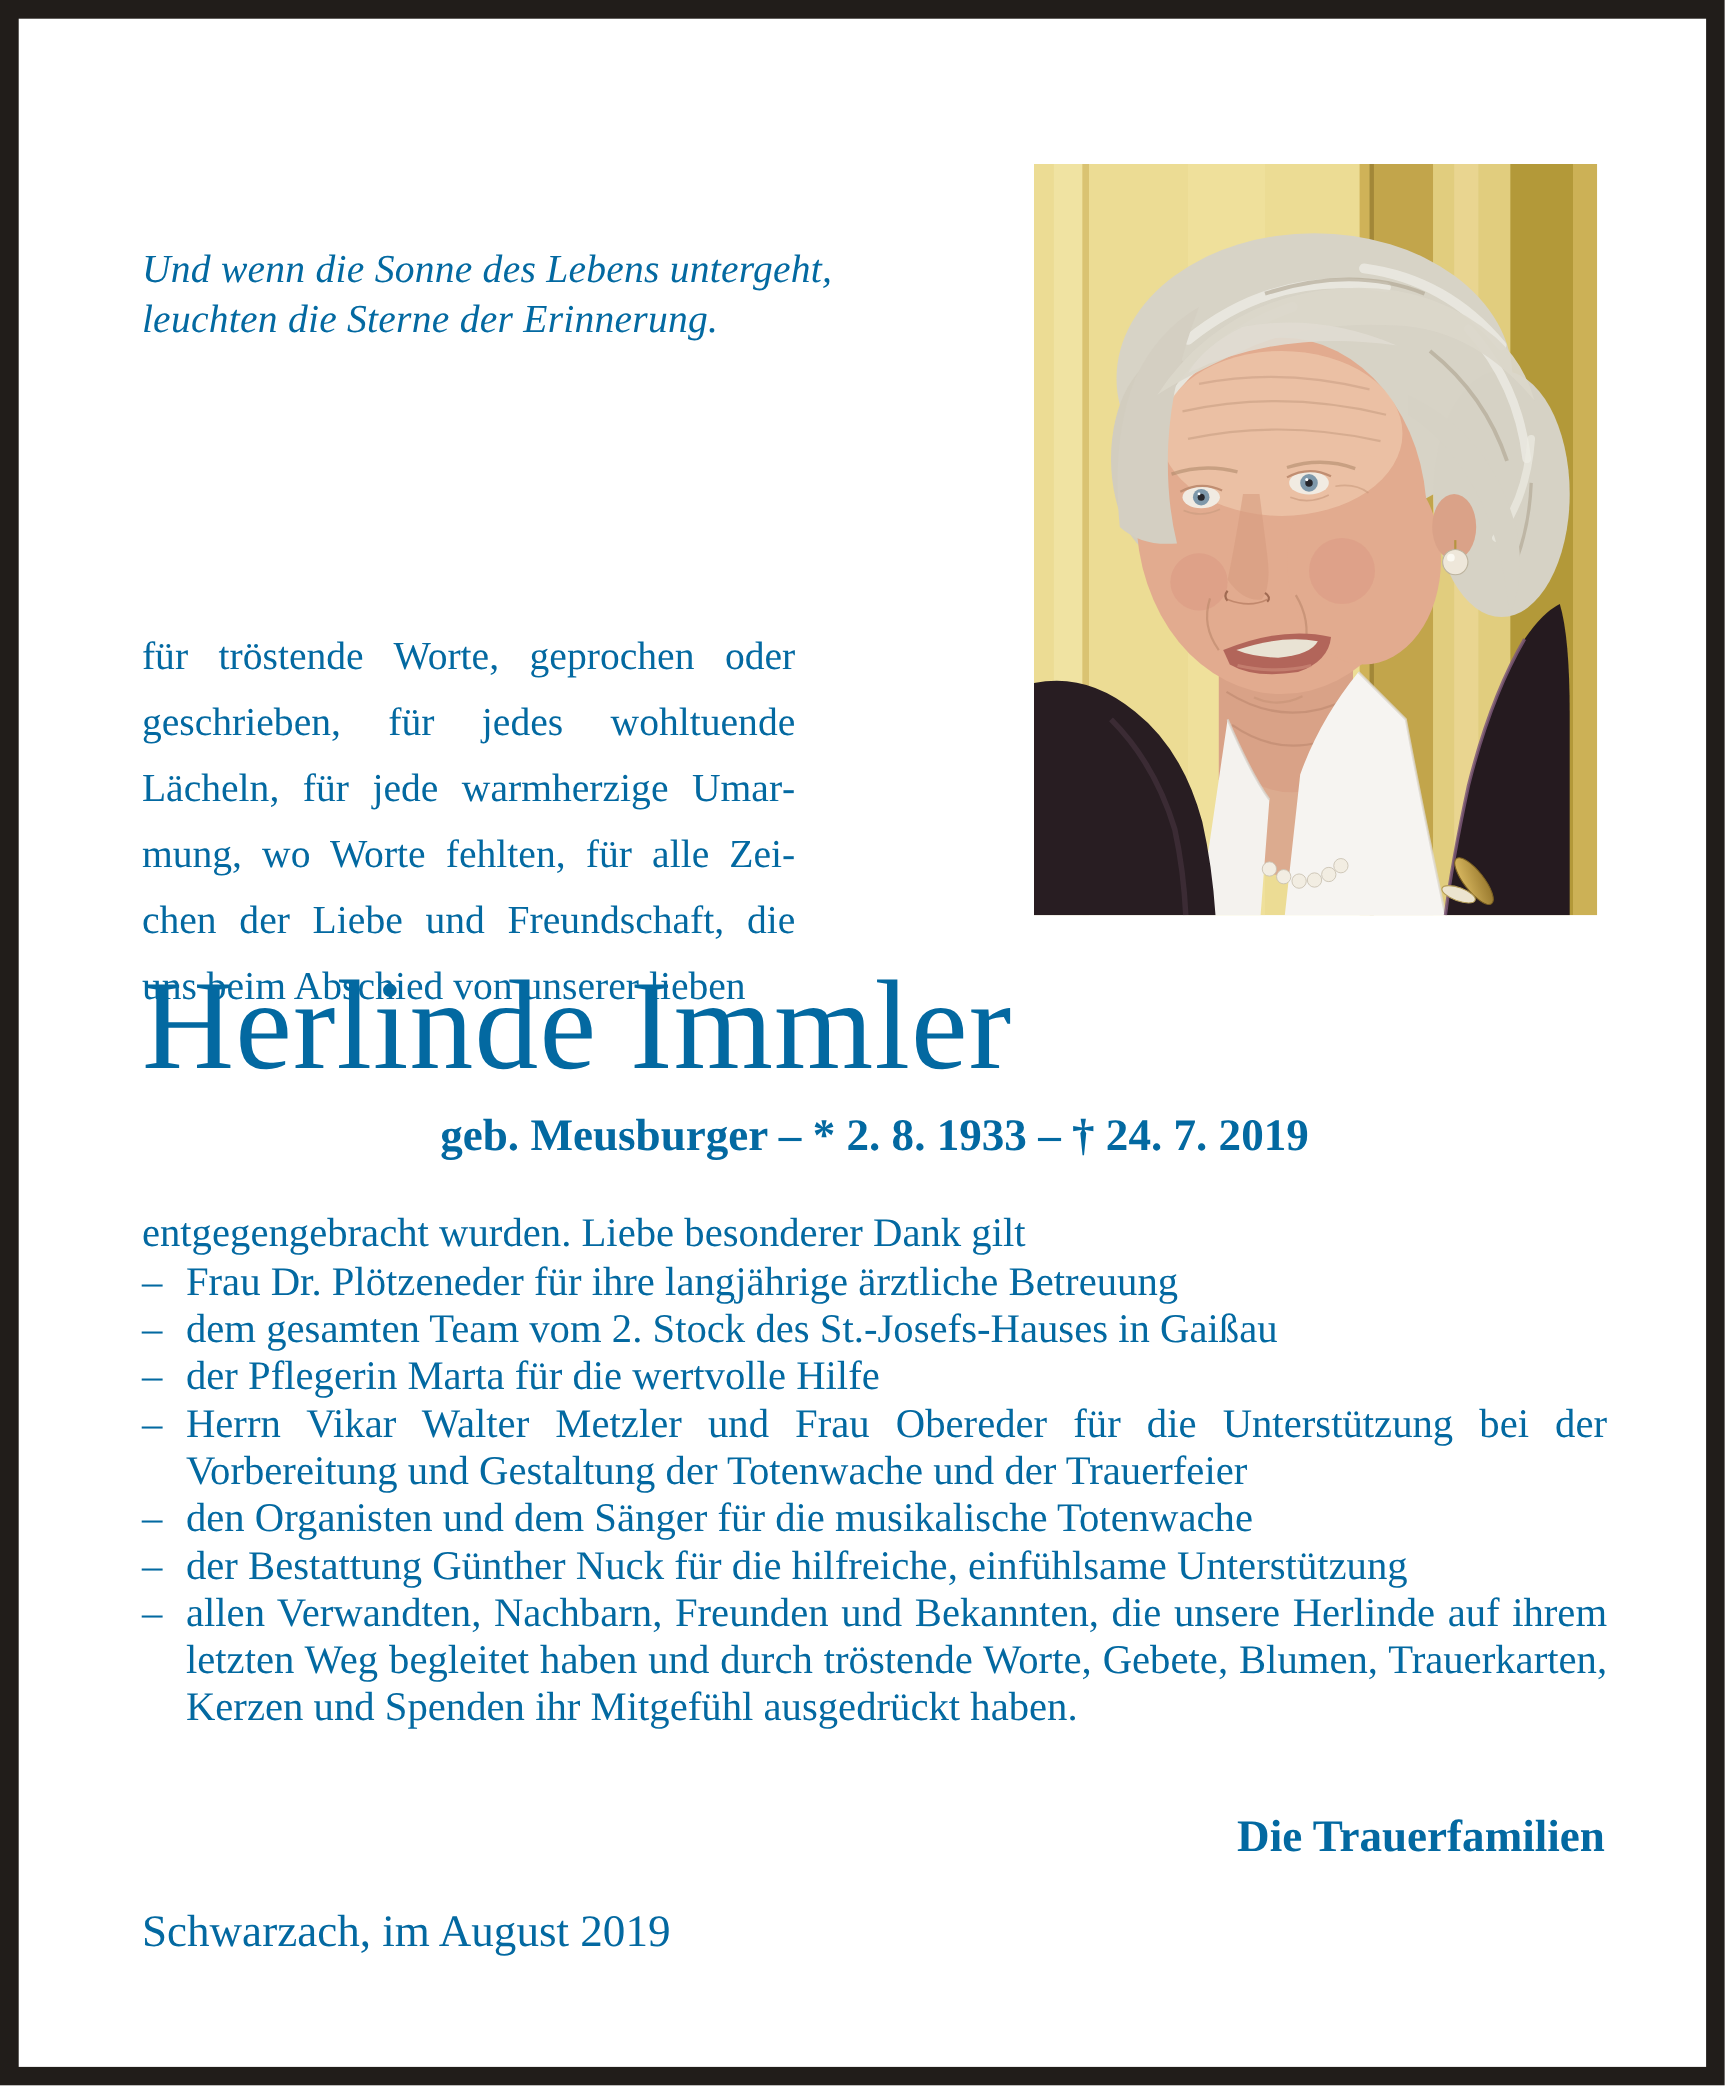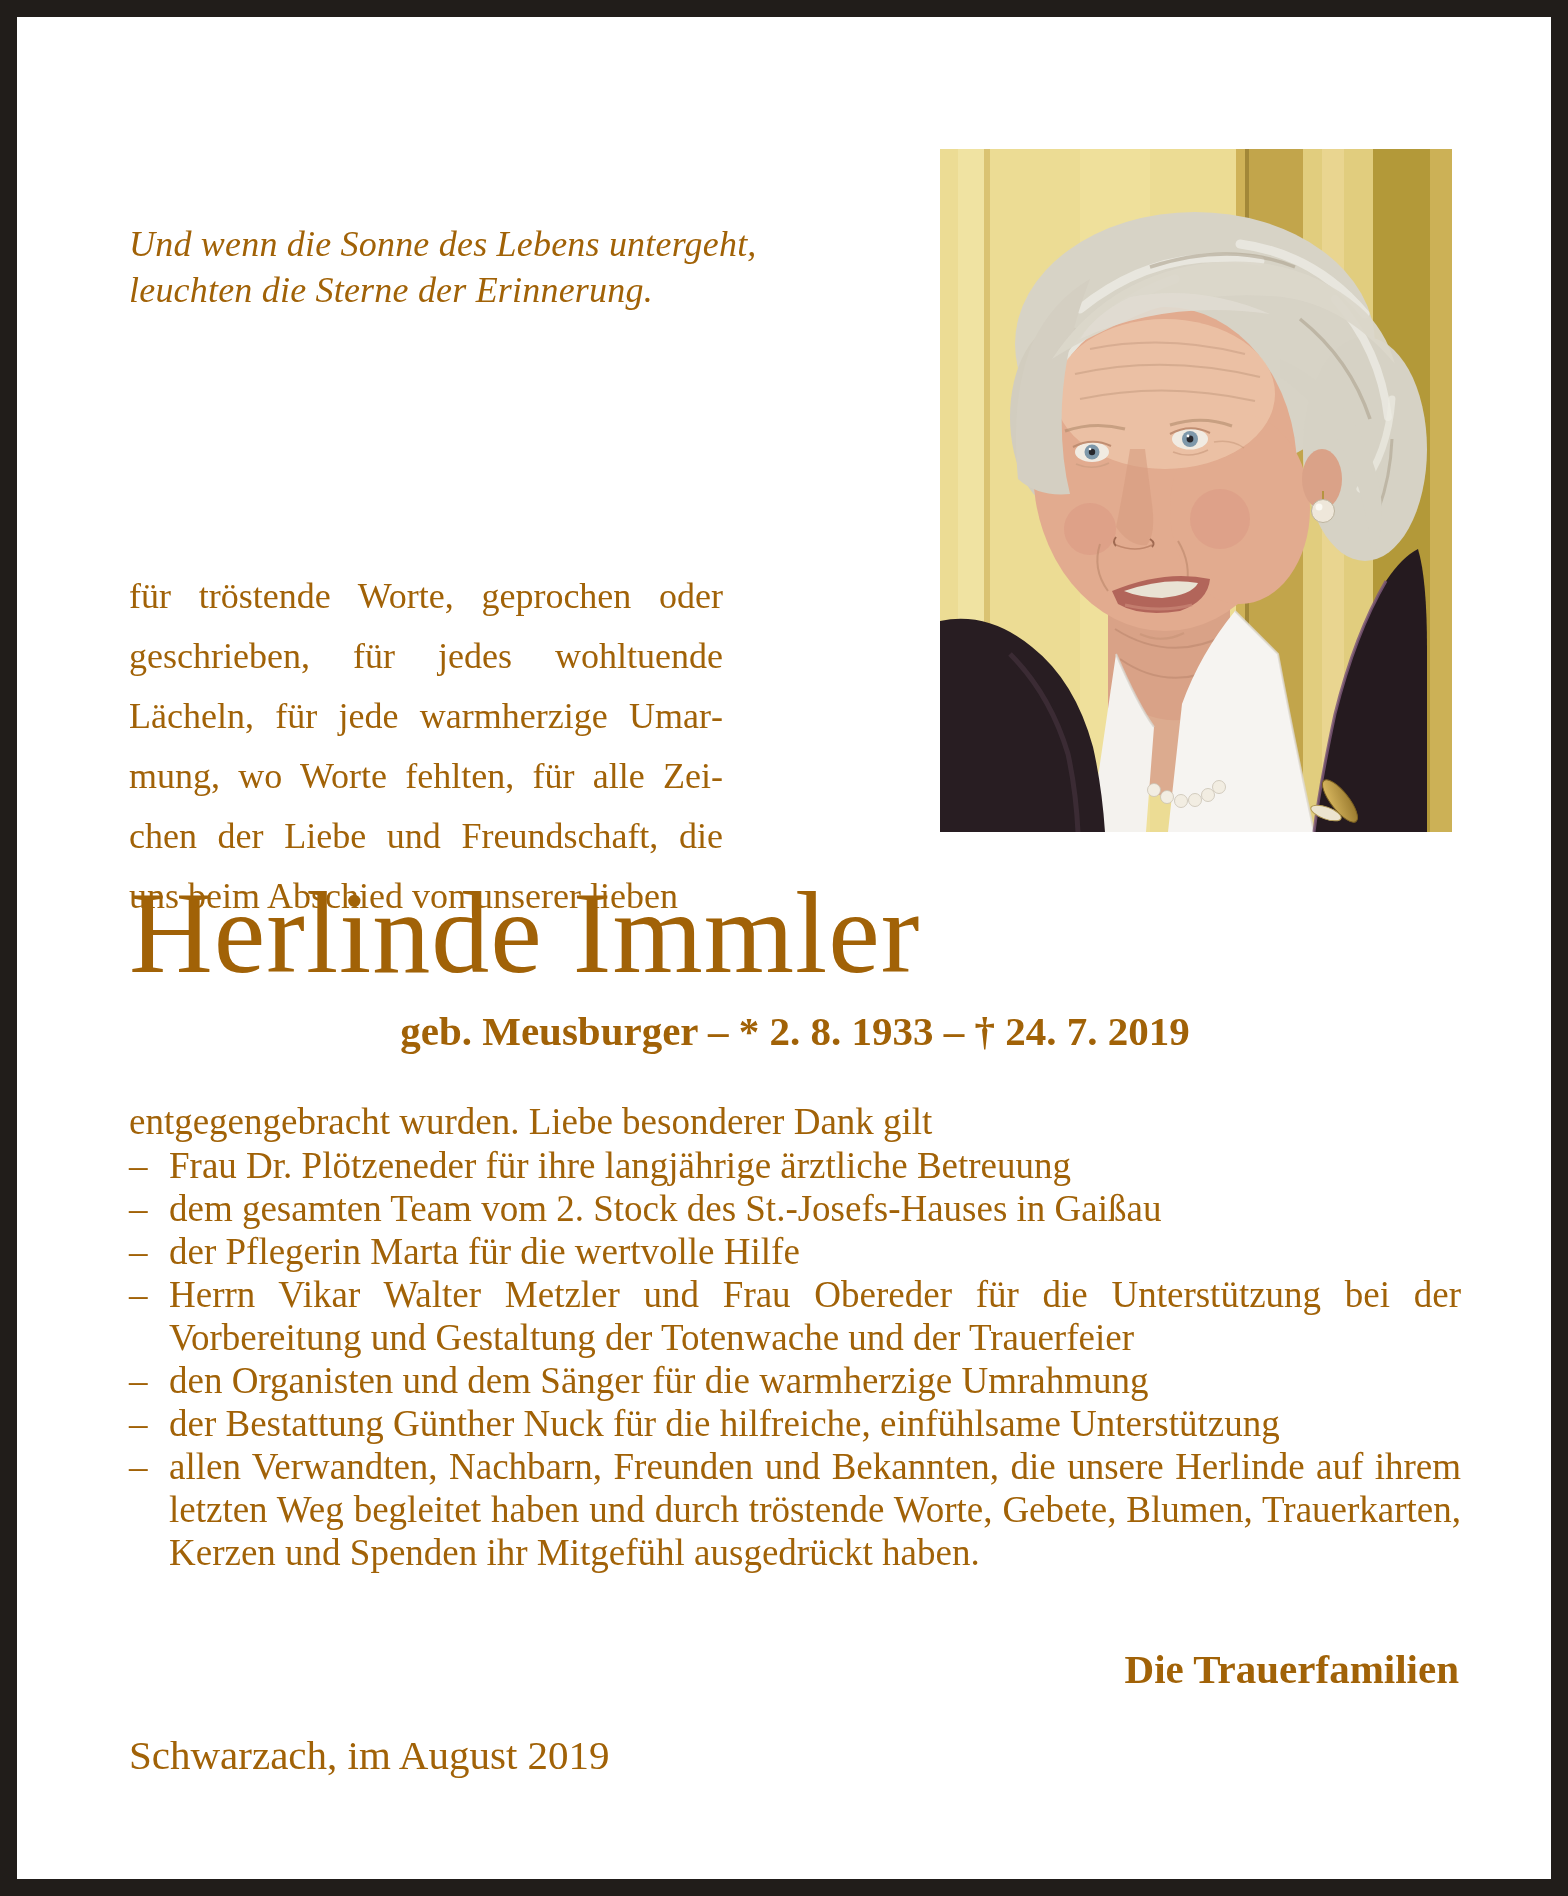--- a/index.html
+++ b/index.html
@@ -1,19 +1,19 @@
 <!DOCTYPE html>
 <html lang="de"><head>
 <meta charset="utf-8">
 <style>
   html,body { margin:0; padding:0; background:#ffffff; }
   .page {
     position:relative; width:1568px; height:1896px; box-sizing:border-box;
     border:17px solid #211d1a; background:#ffffff; overflow:hidden;
-    font-family:"Liberation Serif", serif; color:#a16207;
+    font-family:"Liberation Serif", serif; color:#0369a1;
   }
   .quote {
     position:absolute; left:112px; top:204px;
     font-style:italic; font-size:36px; line-height:46px;
     white-space:pre-line; letter-spacing:0.2px;
   }
   .salutation { position:absolute; left:112px; top:467px; font-size:47px; line-height:1.15; }
   .intro {
     position:absolute; left:112px; top:549px; width:594px;
     font-size:36px; line-height:60px; text-align:justify; hyphens:manual;
@@ -205,21 +205,21 @@
     <div class="thanks-item">
       <span class="dash">–</span>
       <span class="item-text">der Pflegerin Marta für die wertvolle Hilfe</span>
     </div>
     <div class="thanks-item">
       <span class="dash">–</span>
       <span class="item-text">Herrn Vikar Walter Metzler und Frau Obereder für die Unterstützung bei der Vorbereitung und Gestaltung der Totenwache und der Trauerfeier</span>
     </div>
     <div class="thanks-item">
       <span class="dash">–</span>
-      <span class="item-text">den Organisten und dem Sänger für die warmherzige Umrahmung</span>
+      <span class="item-text">den Organisten und dem Sänger für die musikalische Totenwache</span>
     </div>
     <div class="thanks-item">
       <span class="dash">–</span>
       <span class="item-text">der Bestattung Günther Nuck für die hilfreiche, einfühlsame Unterstützung</span>
     </div>
     <div class="thanks-item">
       <span class="dash">–</span>
       <span class="item-text">allen Verwandten, Nachbarn, Freunden und Bekannten, die unsere Herlinde auf ihrem letzten Weg begleitet haben und durch tröstende Worte, Gebete, Blumen, Trauerkarten, Kerzen und Spenden ihr Mitgefühl ausgedrückt haben.</span>
     </div>
   </div>

